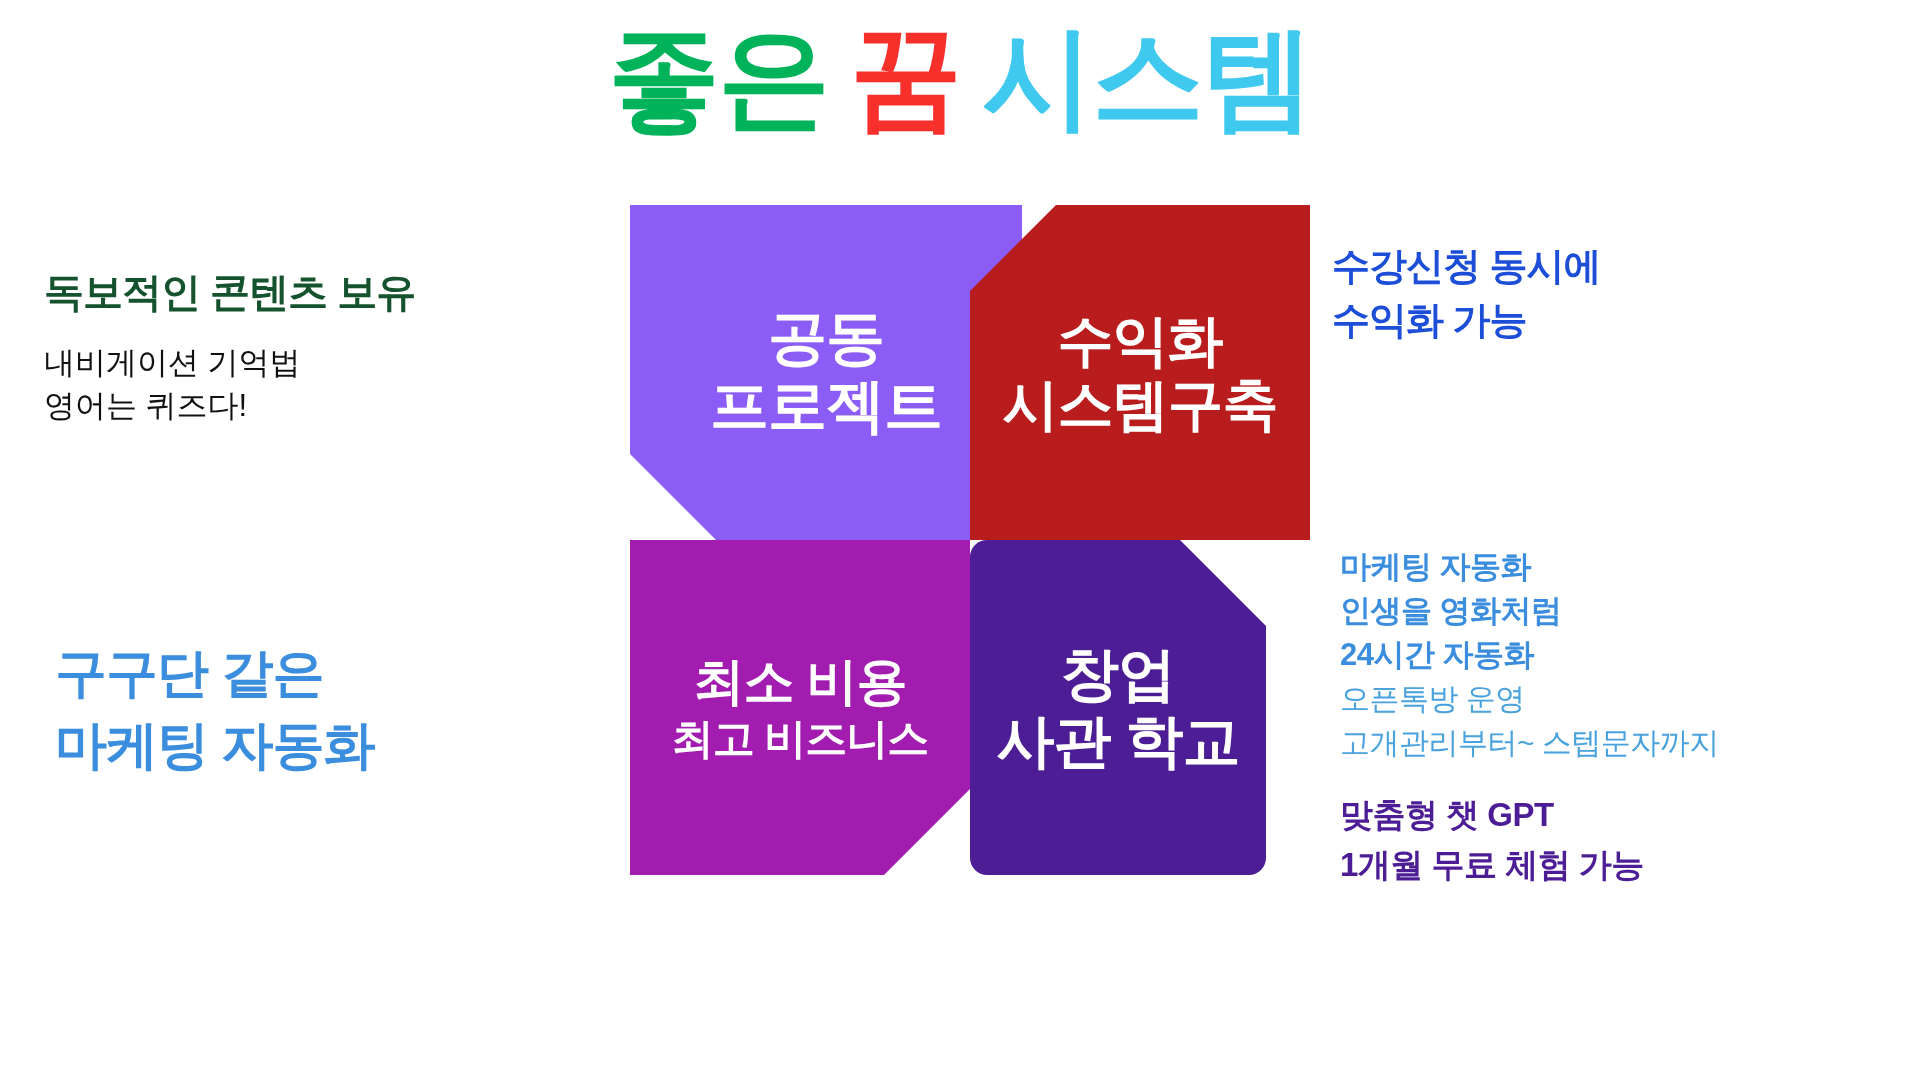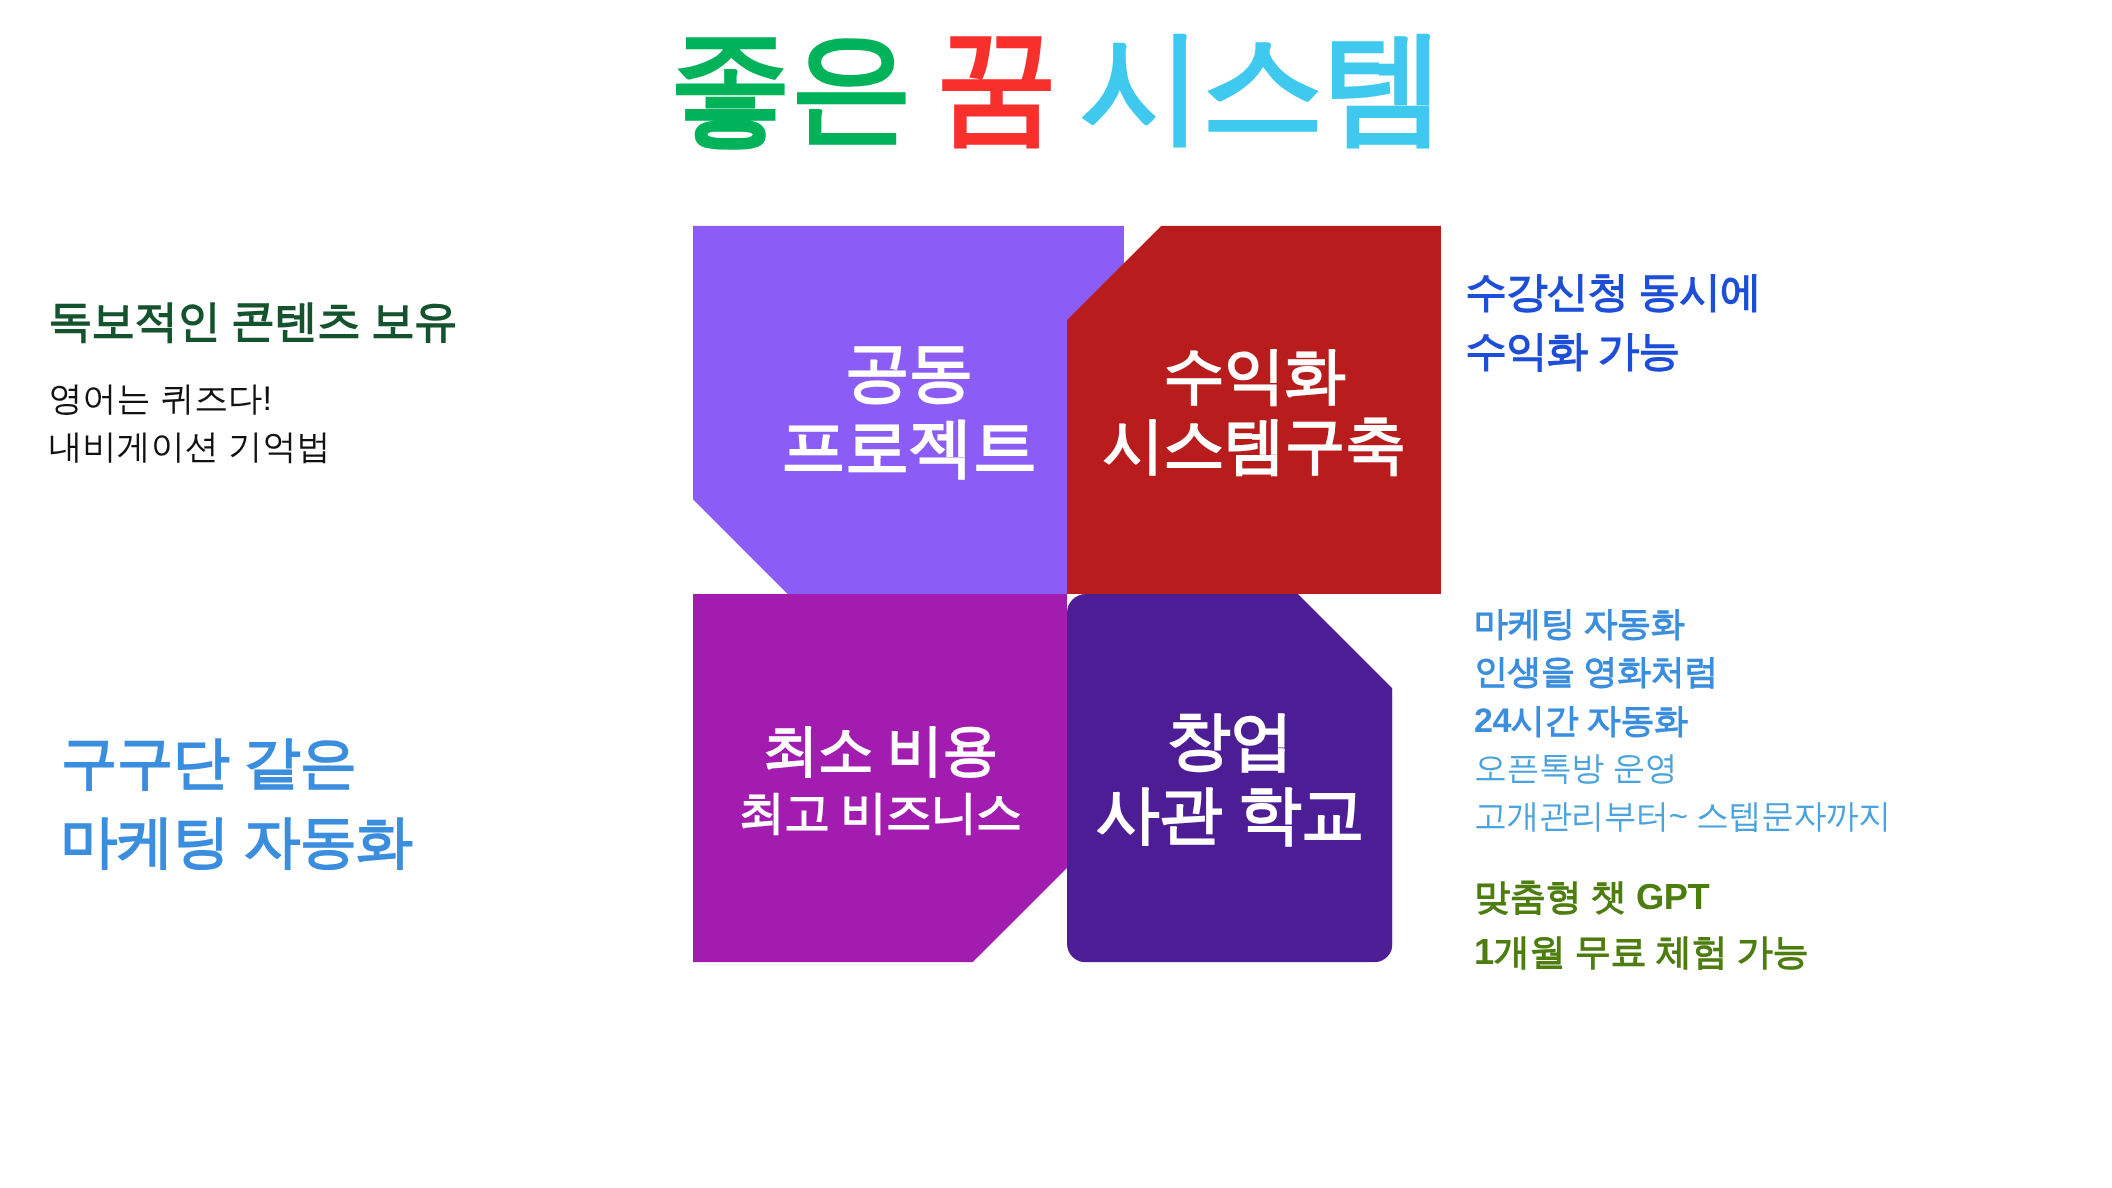--- a/index.html
+++ b/index.html
@@ -54,21 +54,20 @@
     color: #111111;
     line-height: 1.38;
     white-space: nowrap;
   }
 
   #left-block-2 {
     position: absolute;
     left: 55px;
     top: 638px;
     width: 540px;
-    margin-top: 21px;
   }
   .left-big {
     font-size: 52px;
     font-weight: 800;
     color: #3b8ddd;
     letter-spacing: -1px;
     line-height: 1.38;
     white-space: nowrap;
   }
 
@@ -176,37 +175,37 @@
 
   #right-red {
     position: absolute;
     left: 1340px;
     top: 790px;
     width: 520px;
   }
   .rr-line {
     font-size: 33px;
     font-weight: 600;
-    color: #4d7c0f;
+    color: #4c1d95;
     letter-spacing: -0.5px;
     line-height: 1.5;
     white-space: nowrap;
   }
 </style>
 </head>
 <body>
 
 <div id="title">
   <span class="seg" style="color:#00b35a">좋은</span><span class="gap"></span><span class="seg" style="color:#f7302c">꿈</span><span class="gap"></span><span class="seg" style="color:#3fc9ef">시스템</span>
 </div>
 
 <div id="left-block">
   <div class="left-heading">독보적인 콘텐츠 보유</div>
+  <div class="left-sub">내비게이션 기억법</div>
   <div class="left-sub">영어는 퀴즈다!</div>
-  <div class="left-sub">내비게이션 기억법</div>
 </div>
 
 <div id="left-block-2">
   <div class="left-big">구구단 같은</div>
   <div class="left-big">마케팅 자동화</div>
 </div>
 
 <div id="quadrants">
 
   <div class="quad" id="quad-tl">

